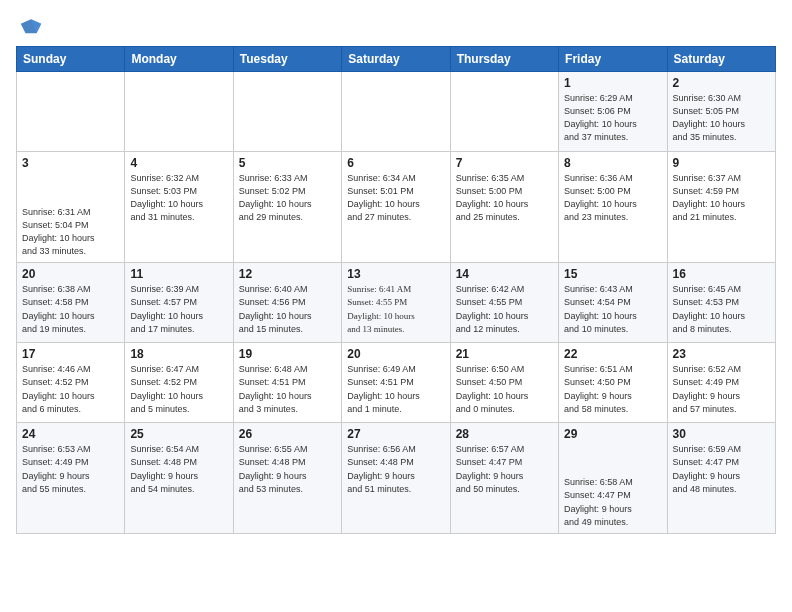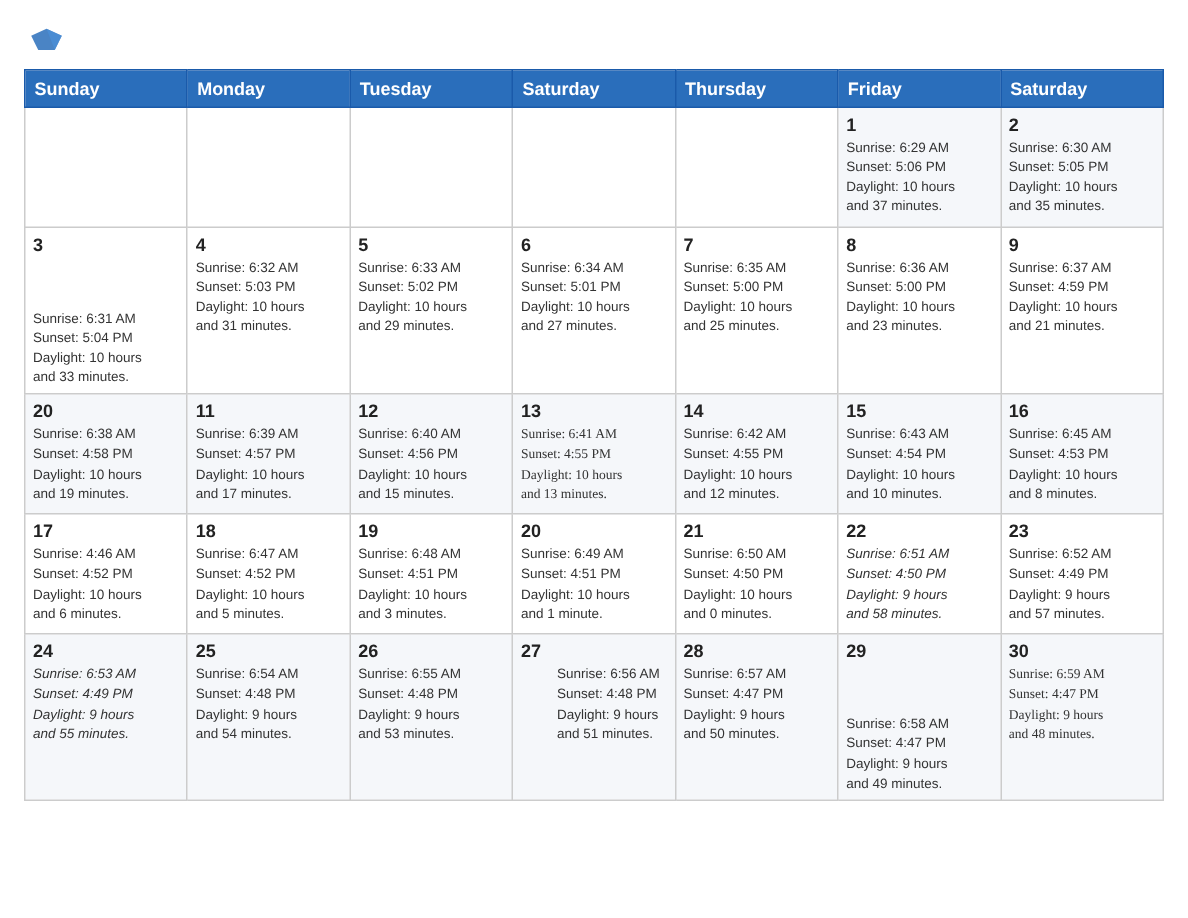--- a/index.html
+++ b/index.html
@@ -276,79 +276,79 @@
           </td>
           <td>
             <span class="day-num">21</span>
             <div class="day-info" style="white-space: pre-line;">Sunrise: 6:50 AM
 Sunset: 4:50 PM
 Daylight: 10 hours
 and 0 minutes.</div>
           </td>
           <td>
             <span class="day-num">22</span>
-            <div class="day-info" style="white-space: pre-line; font-style: italic;">Sunrise: 6:51 AM
+            <div class="day-info" style="white-space: pre-line;">Sunrise: 6:51 AM
 Sunset: 4:50 PM
 Daylight: 9 hours
 and 58 minutes.</div>
           </td>
           <td>
             <span class="day-num">23</span>
             <div class="day-info" style="white-space: pre-line;">Sunrise: 6:52 AM
 Sunset: 4:49 PM
 Daylight: 9 hours
 and 57 minutes.</div>
           </td>
         </tr>
         <tr>
           <td>
             <span class="day-num">24</span>
-            <div class="day-info" style="white-space: pre-line; font-style: italic;">Sunrise: 6:53 AM
+            <div class="day-info" style="white-space: pre-line;">Sunrise: 6:53 AM
 Sunset: 4:49 PM
 Daylight: 9 hours
 and 55 minutes.</div>
           </td>
           <td>
             <span class="day-num">25</span>
             <div class="day-info" style="white-space: pre-line;">Sunrise: 6:54 AM
 Sunset: 4:48 PM
 Daylight: 9 hours
 and 54 minutes.</div>
           </td>
           <td>
             <span class="day-num">26</span>
             <div class="day-info" style="white-space: pre-line;">Sunrise: 6:55 AM
 Sunset: 4:48 PM
 Daylight: 9 hours
 and 53 minutes.</div>
           </td>
           <td>
             <span class="day-num">27</span>
-            <div class="day-info" style="white-space: pre-line; margin-left: 24px;">Sunrise: 6:56 AM
+            <div class="day-info" style="white-space: pre-line;">Sunrise: 6:56 AM
 Sunset: 4:48 PM
 Daylight: 9 hours
 and 51 minutes.</div>
           </td>
           <td>
             <span class="day-num">28</span>
             <div class="day-info" style="white-space: pre-line;">Sunrise: 6:57 AM
 Sunset: 4:47 PM
 Daylight: 9 hours
 and 50 minutes.</div>
           </td>
           <td>
             <span class="day-num">29</span>
             <div class="day-info" style="white-space: pre-line; margin-top: 35px;">Sunrise: 6:58 AM
 Sunset: 4:47 PM
 Daylight: 9 hours
 and 49 minutes.</div>
           </td>
           <td>
             <span class="day-num">30</span>
-            <div class="day-info" style="white-space: pre-line; font-family: Liberation Serif, serif;">Sunrise: 6:59 AM
+            <div class="day-info" style="white-space: pre-line;">Sunrise: 6:59 AM
 Sunset: 4:47 PM
 Daylight: 9 hours
 and 48 minutes.</div>
           </td>
         </tr>
       </tbody>
   </table>
 </div>
 
 </body></html>

